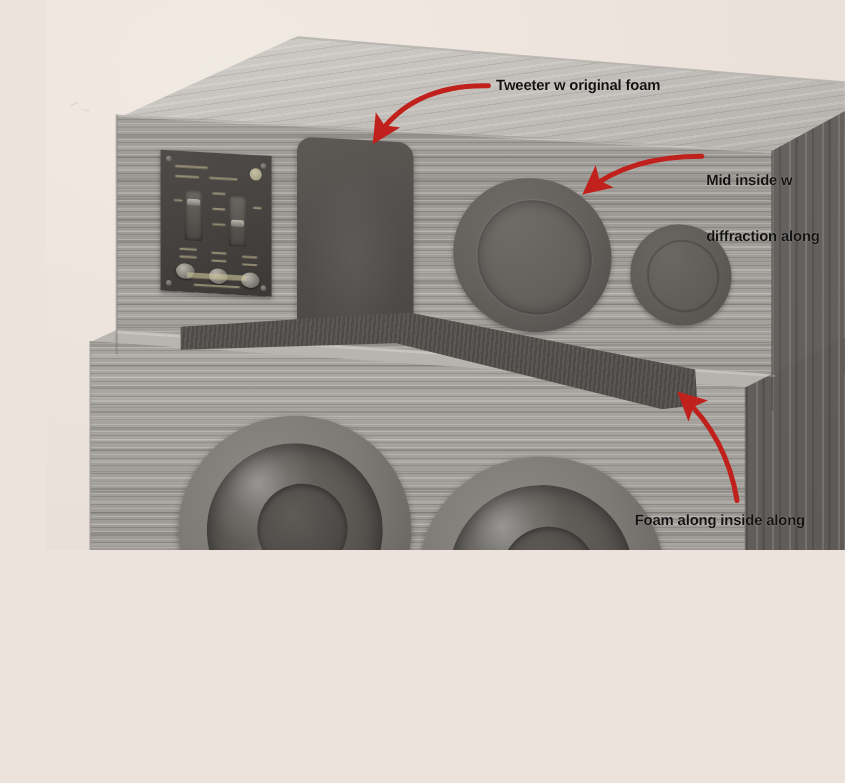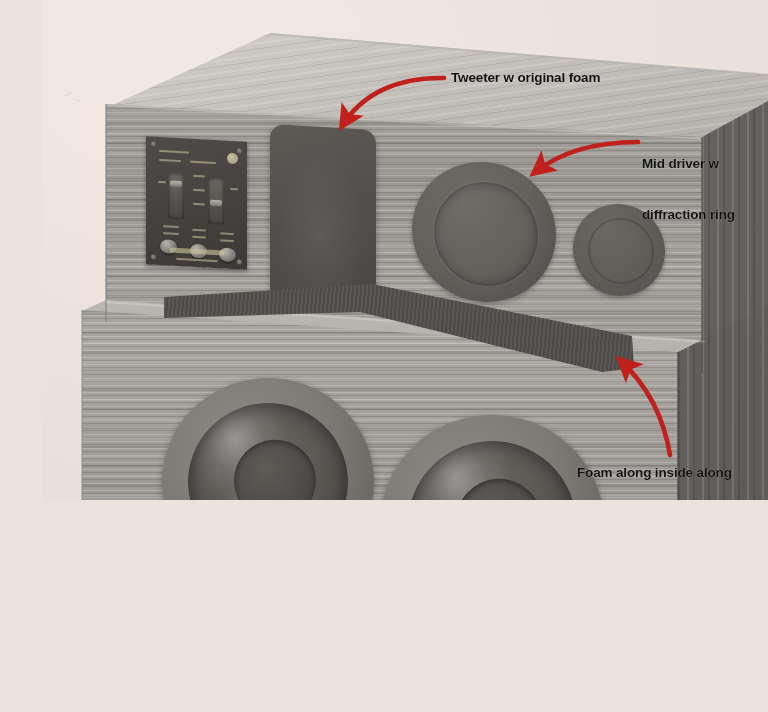--- a/index.html
+++ b/index.html
@@ -338,19 +338,19 @@
     <path d="M402,78 C355,77 320,94 300,126" fill="none" stroke="#c0211c" stroke-width="4.6" stroke-linecap="round" marker-end="url(#ah)"></path>
 
     <path d="M596,142 C552,142 518,152 492,173" fill="none" stroke="#c0211c" stroke-width="4.6" stroke-linecap="round" marker-end="url(#ah)"></path>
 
     <path d="M628,455 C622,418 606,386 578,360" fill="none" stroke="#c0211c" stroke-width="4.6" stroke-linecap="round" marker-end="url(#ah)"></path>
   </svg>
 
   <div class="anno-label" style="left:409px;top:69px;">Tweeter w original foam</div>
 
   <div class="anno-label" style="left:600px;top:121px;">
-    <div>Mid driver w</div>
-    <div>diffraction ring</div>
+    <div>Mid inside w</div>
+    <div>diffraction along</div>
   </div>
 
   <div class="anno-label" style="left:535px;top:464px;">Foam along inside along</div>
 
 </div>
 
 </body></html>

